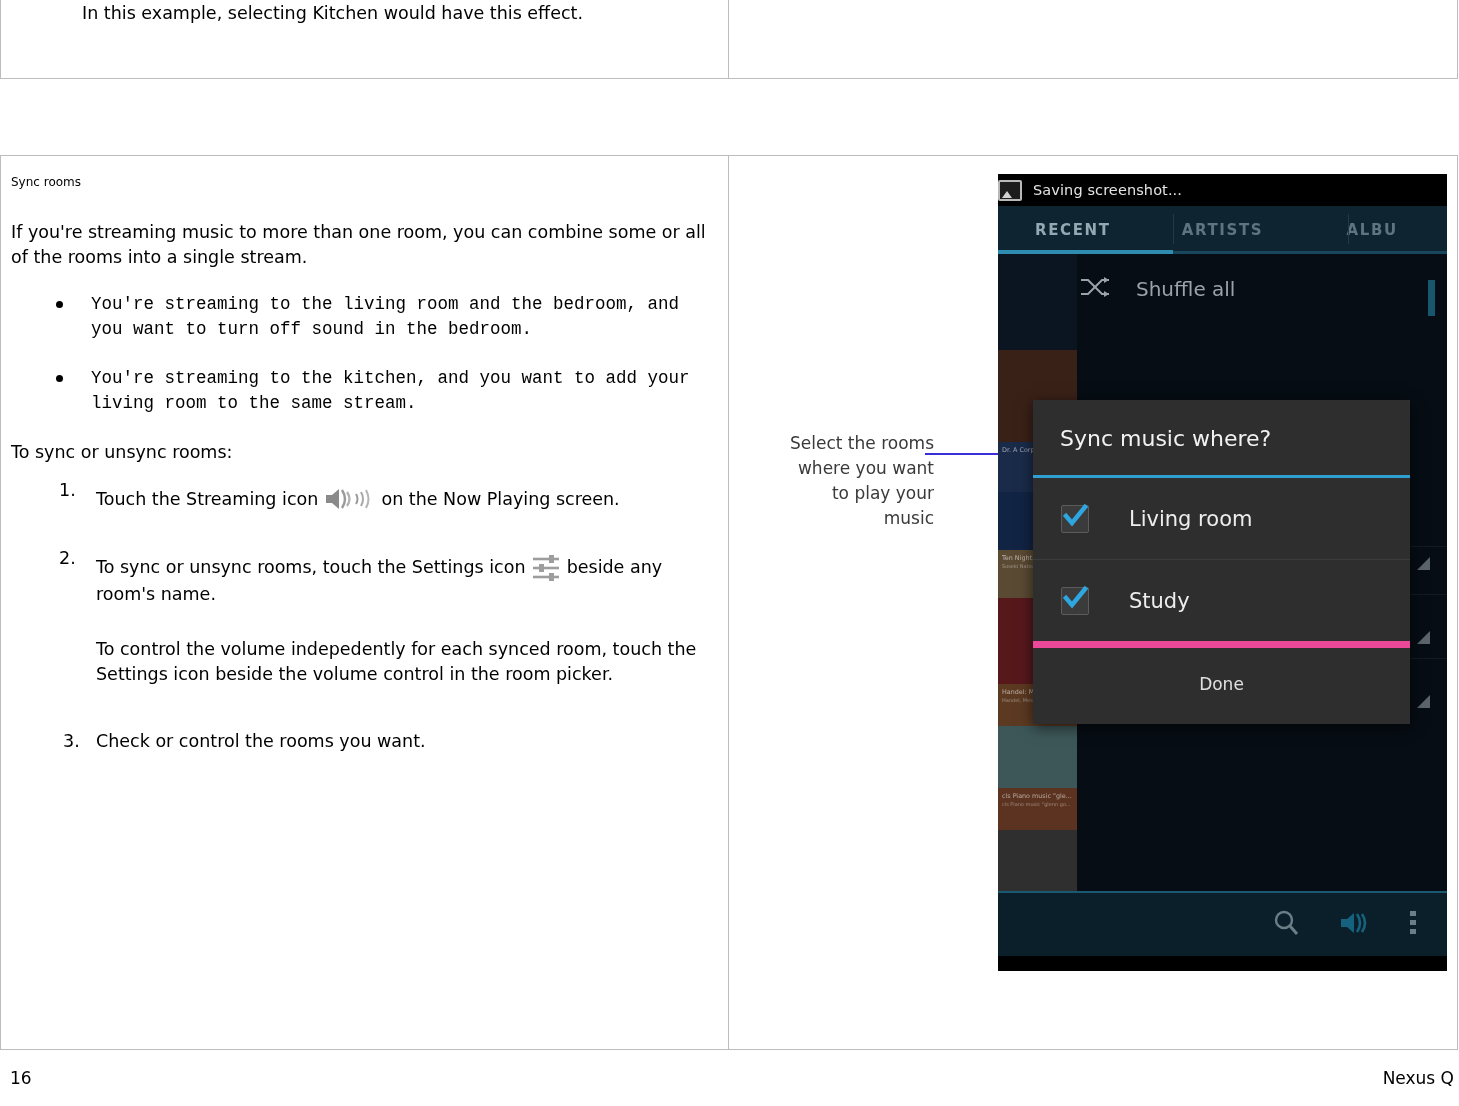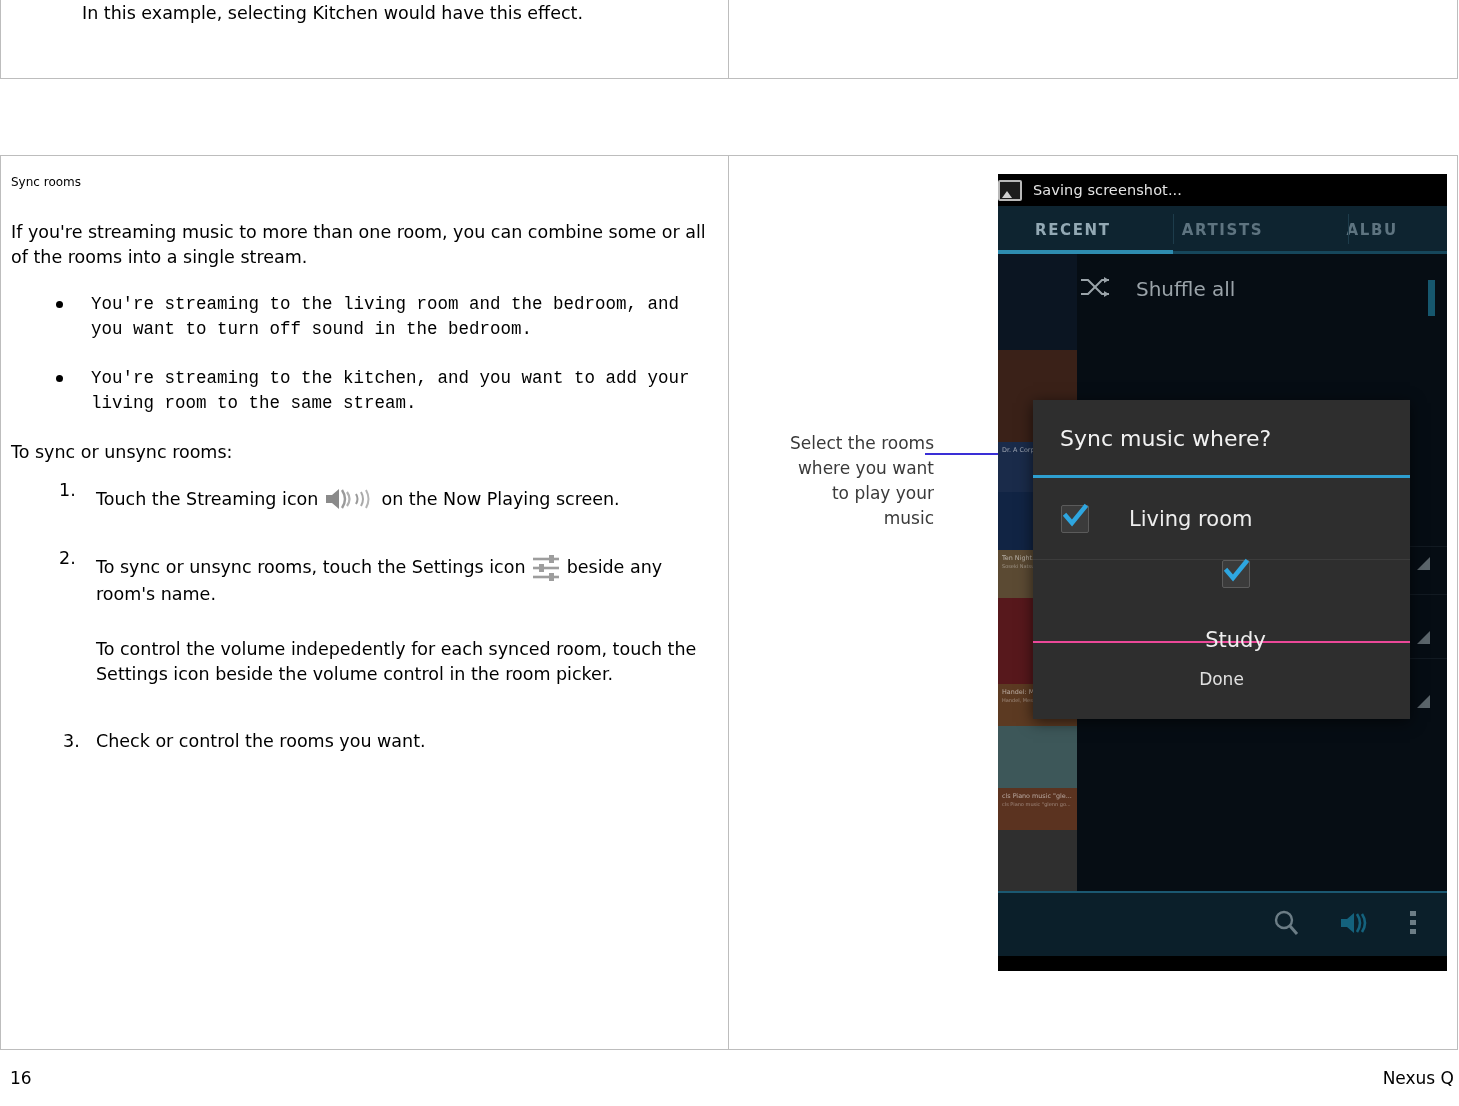--- a/index.html
+++ b/index.html
@@ -310,21 +310,21 @@
   }
   .dialog-rule { height: 3px; background: #2e9fd0; }
   .dialog-row {
     display: flex;
     align-items: center;
     height: 81px;
     padding-left: 28px;
     gap: 40px;
     border-bottom: 1px solid #3c3c3c;
   }
-  .dialog-row.last { border-bottom: 2px solid #ec4899; flex-direction: column; }
+  .dialog-row.last { border-bottom: 7px solid #ec4899; }
   .checkbox {
     width: 26px; height: 26px;
     background: #3b3b3b;
     border: 1px solid #5b5b5b;
     border-radius: 2px;
     position: relative;
     flex: none;
   }
   .checkbox svg { position: absolute; left: -2px; top: -5px; }
   .dialog-row-label { color: #ededed; font-size: 21px; text-align: right; }

